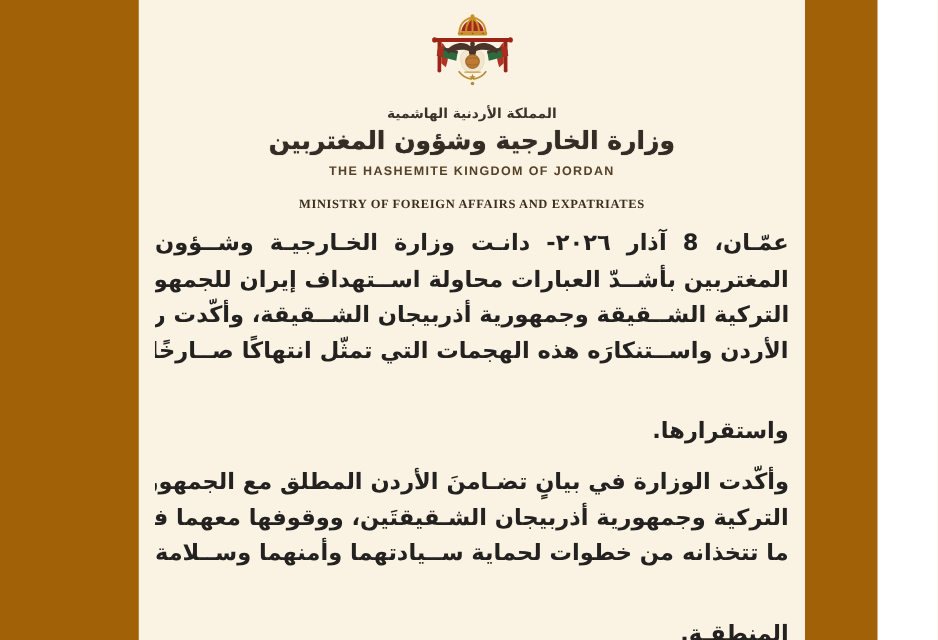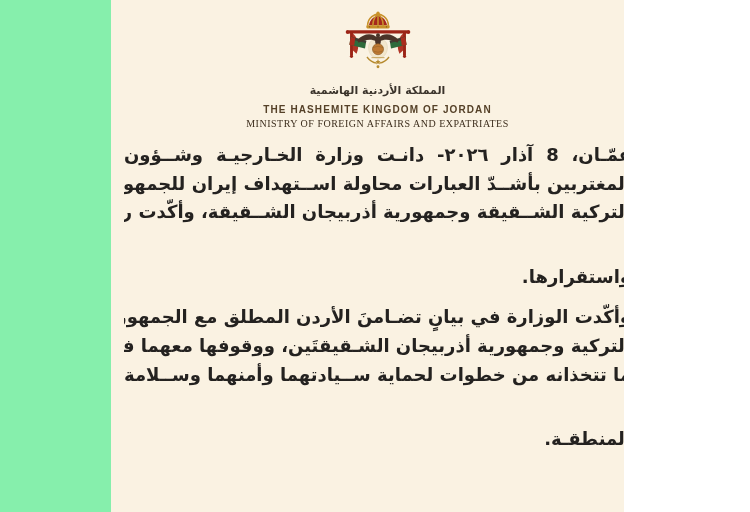--- a/index.html
+++ b/index.html
@@ -1,26 +1,26 @@
 <!DOCTYPE html>
 <html lang="ar"><head>
 <meta charset="utf-8">
 <style>
   * { margin:0; padding:0; box-sizing:border-box; }
   html,body { width:750px; height:512px; }
   body { background:#ffffff; font-family:"DejaVu Sans", sans-serif; }
-  .canvas { position:relative; width:624px; height:512px; background:#86efac; overflow:hidden; }
+  .canvas { position:relative; width:702px; height:512px; background:#a16207; overflow:hidden; }
   .page { position:absolute; left:111px; top:0; width:533px; height:512px; background:#faf2e2; }
   .header { text-align:center; padding-top:10px; }
   .emblem { display:inline-block; line-height:0; }
   .emblem svg { width:78px; height:68px; }
   .kingdom-ar { direction:rtl; font-size:11px; font-weight:bold; color:#3a332b; line-height:14px; margin-top:2px; }
   .ministry-ar { direction:rtl; font-size:20px; font-weight:bold; color:#332d26; line-height:27px; margin-top:1px; text-shadow:0 0 0.6px #332d26; }
   .kingdom-en { font-family:Liberation Sans, sans-serif; font-size:10px; font-weight:bold; letter-spacing:1.1px; color:#554128; line-height:12px; margin-top:6px; }
-  .ministry-en { font-family:"Liberation Serif", serif; font-size:10px; font-weight:normal; letter-spacing:0.5px; color:#3d2e1d; line-height:12px; margin-top:2px; }
+  .ministry-en { font-family:"Liberation Serif", serif; font-size:10px; font-weight:bold; letter-spacing:0.5px; color:#3d2e1d; line-height:12px; margin-top:14px; }
   .body-text { direction:rtl; padding:11px 13px 0 13px; color:#242220; font-weight:bold; }
   .para { margin-bottom:12px; }
   .line { font-size:18px; line-height:28.6px; white-space:nowrap; overflow:hidden;
           text-align:justify; text-align-last:justify; }
   .line.last { text-align-last:right;margin-top:36px; }
 </style>
 </head>
 <body>
 
 <div class="canvas">
@@ -84,29 +84,31 @@
             <path d="M50 73 L70 73" stroke-width="1.4" opacity="0.8"></path>
           </g>
           <g fill="#b68a2e" stroke="none">
             <polygon points="60,75 61.2,78 64,78.6 61.8,80.4 62.6,83.4 60,81.6 57.4,83.4 58.2,80.4 56,78.6 58.8,78"></polygon>
             <circle cx="60" cy="87" r="2.2"></circle>
           </g>
         </svg>
       </div>
 
       <div class="kingdom-ar">المملكة الأردنية الهاشمية</div>
+      <div class="ministry-ar">وزارة الخارجية وشؤون المغتربين</div>
       <div class="kingdom-en">THE HASHEMITE KINGDOM OF JORDAN</div>
       <div class="ministry-en">MINISTRY OF FOREIGN AFFAIRS AND EXPATRIATES</div>
     </div>
 
     <div class="body-text">
       <div class="para">
         <div class="line">عمّـان، 8 آذار ٢٠٢٦- دانـت وزارة الخـارجيـة وشــؤون</div>
         <div class="line">المغتربين بأشــدّ العبارات محاولة اســتهداف إيران للجمهورية</div>
         <div class="line">التركية الشــقيقة وجمهورية أذربيجان الشــقيقة، وأكّدت رفضَ</div>
+        <div class="line">الأردن واســتنكارَه هذه الهجمات التي تمثّل انتهاكًا صــارخًا</div>
         <div class="line last">واستقرارها.</div>
       </div>
       <div class="para">
         <div class="line">وأكّدت الوزارة في بيانٍ تضـامنَ الأردن المطلق مع الجمهورية</div>
         <div class="line">التركية وجمهورية أذربيجان الشـقيقتَين، ووقوفها معهما في كلّ</div>
         <div class="line">ما تتخذانه من خطوات لحماية ســيادتهما وأمنهما وســلامة</div>
         <div class="line last">المنطقـة.</div>
       </div>
     </div>
 

